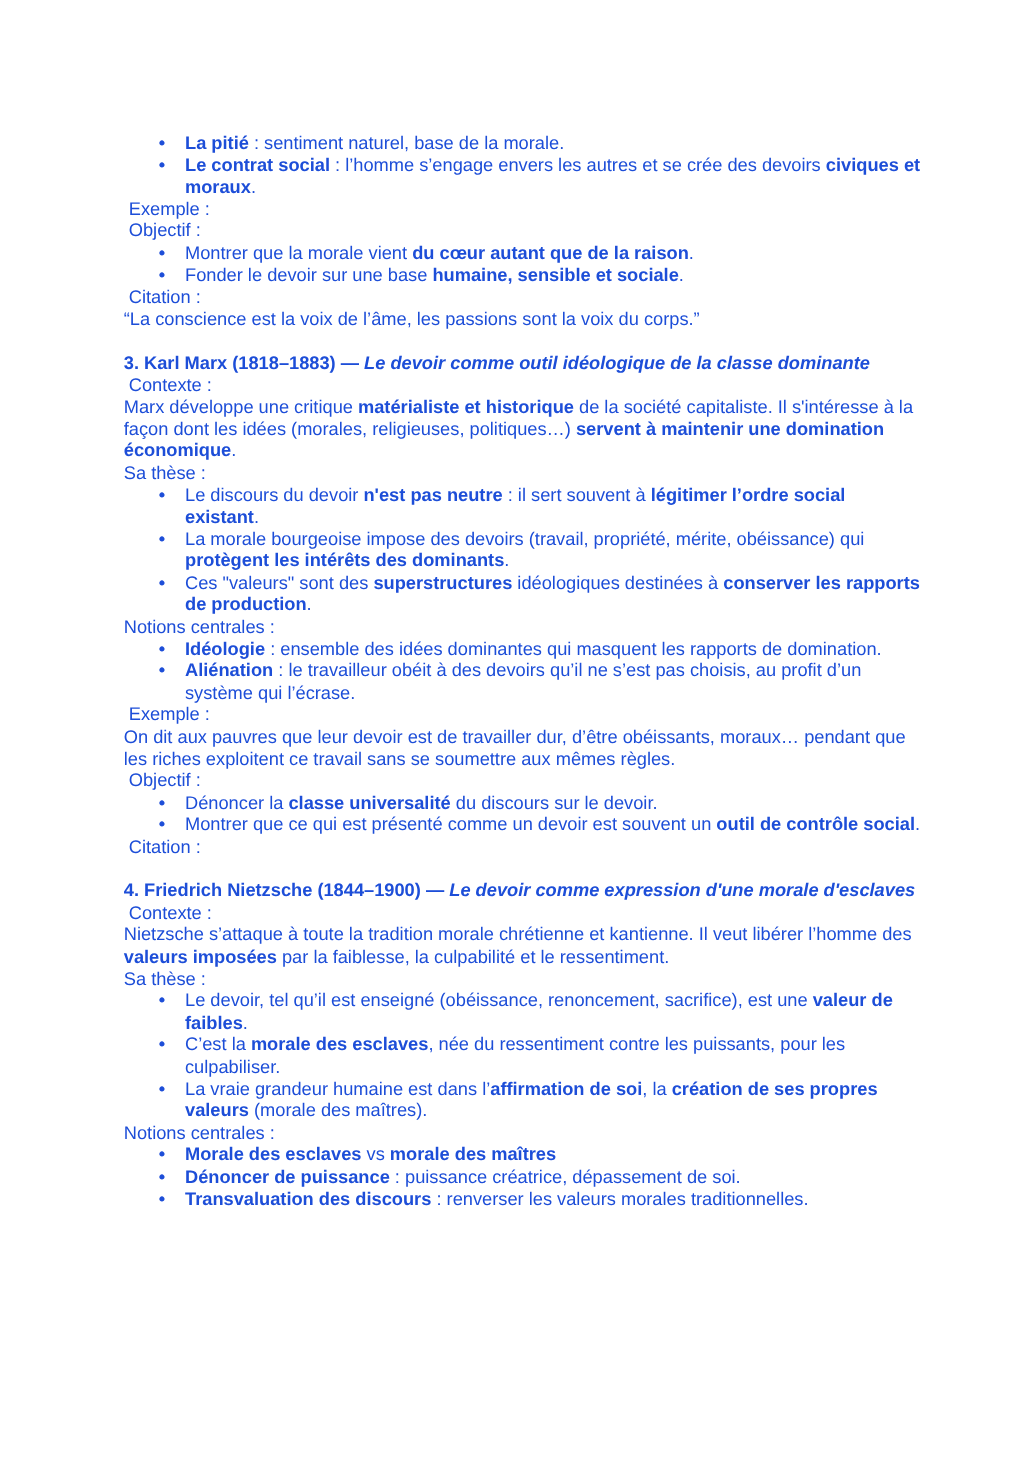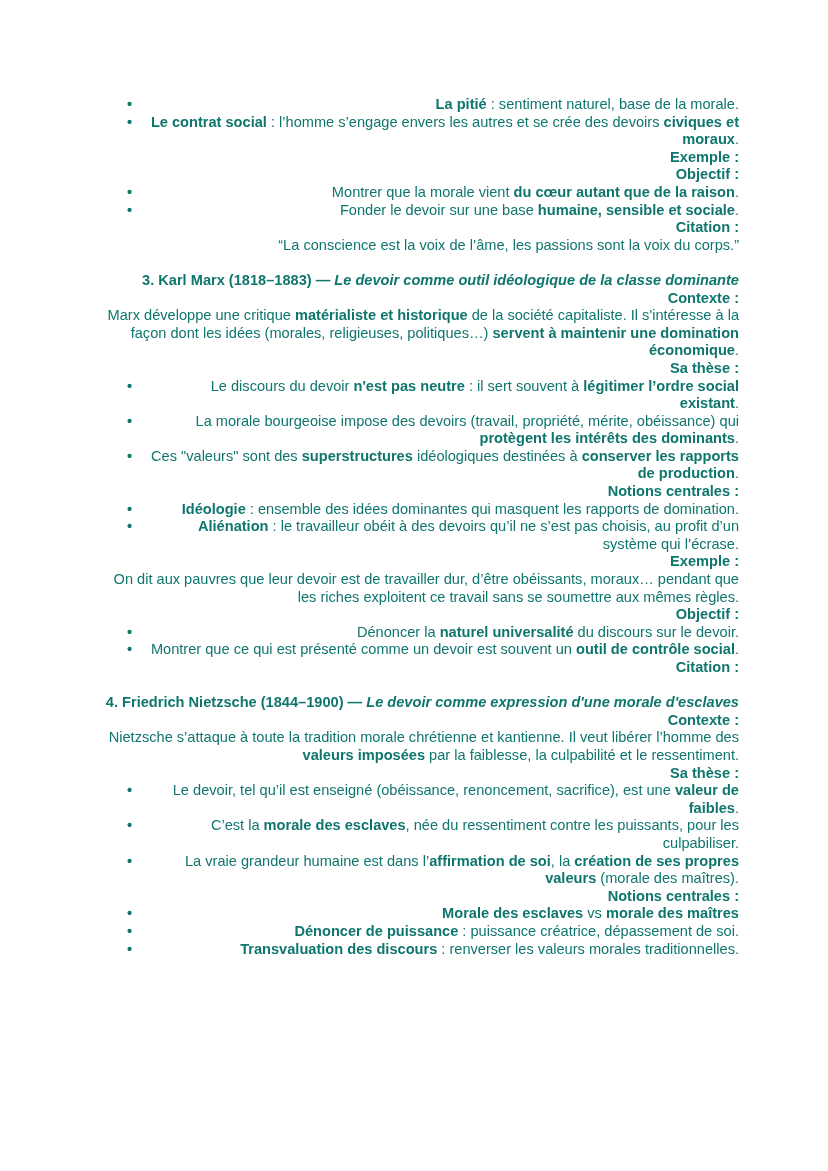--- a/index.html
+++ b/index.html
@@ -1,22 +1,22 @@
 <!DOCTYPE html>
 <html><head>
 <meta charset="utf-8">
 <style>
   html, body { margin: 0; padding: 0; background: #ffffff; }
   body { width: 828px; height: 1171px; position: relative; overflow: hidden; }
   .page {
-    position: absolute; left: 99px; top: 96px; width: 640px;
-    font-family: "Liberation Sans", sans-serif; font-size: 14.6px; line-height: 17.6px; color: #0f766e; text-align: right;
+    position: absolute; left: 99px; top: 107px; width: 640px;
+    font-family: "Liberation Sans", sans-serif; font-size: 14.6px; line-height: 17.6px; color: #1d4ed8;
   }
   .para { margin: 0; }
-  .label { font-weight: bold; margin: 0; padding-left: 4px; }
+  .label { font-weight: normal; margin: 0; padding-left: 4px; }
   .label.flush { padding-left: 0; }
   ul { margin: 0; padding: 0 0 0 49px; list-style: none; }
   li { position: relative; margin: 0; }
   li::before { content: "\2022"; position: absolute; left: -21px; top: 0; font-weight: bold; }
   .heading { font-weight: bold; margin: 17.6px 0 0 0; }
   .heading .it { font-style: italic; margin-top: 32px; }
   b { font-weight: bold; }
 </style>
 </head>
 <body>
@@ -47,21 +47,21 @@
   </ul>
   <p class="label flush">Notions centrales :</p>
   <ul>
     <li><b>Idéologie</b><span> : ensemble des idées dominantes qui masquent les rapports de domination.</span></li>
     <li><b>Aliénation</b><span> : le travailleur obéit à des devoirs qu’il ne s’est pas choisis, au profit d’un système qui l’écrase.</span></li>
   </ul>
   <p class="label">Exemple :</p>
   <p class="para">On dit aux pauvres que leur devoir est de travailler dur, d’être obéissants, moraux… pendant que les riches exploitent ce travail sans se soumettre aux mêmes règles.</p>
   <p class="label">Objectif :</p>
   <ul>
-    <li><span>Dénoncer la </span><b>naturel universalité</b><span> du discours sur le devoir.</span></li>
+    <li><span>Dénoncer la </span><b>classe universalité</b><span> du discours sur le devoir.</span></li>
     <li><span>Montrer que ce qui est présenté comme un devoir est souvent un </span><b>outil de contrôle social</b><span>.</span></li>
   </ul>
   <p class="label">Citation :</p>
 
   <p class="heading"><span>4. Friedrich Nietzsche (1844–1900) — </span><span class="it">Le devoir comme expression d'une morale d'esclaves</span></p>
   <p class="label">Contexte :</p>
   <p class="para"><span>Nietzsche s’attaque à toute la tradition morale chrétienne et kantienne. Il veut libérer l’homme des </span><b>valeurs imposées</b><span> par la faiblesse, la culpabilité et le ressentiment.</span></p>
   <p class="label flush">Sa thèse :</p>
   <ul>
     <li><span>Le devoir, tel qu’il est enseigné (obéissance, renoncement, sacrifice), est une </span><b>valeur de faibles</b><span>.</span></li>

